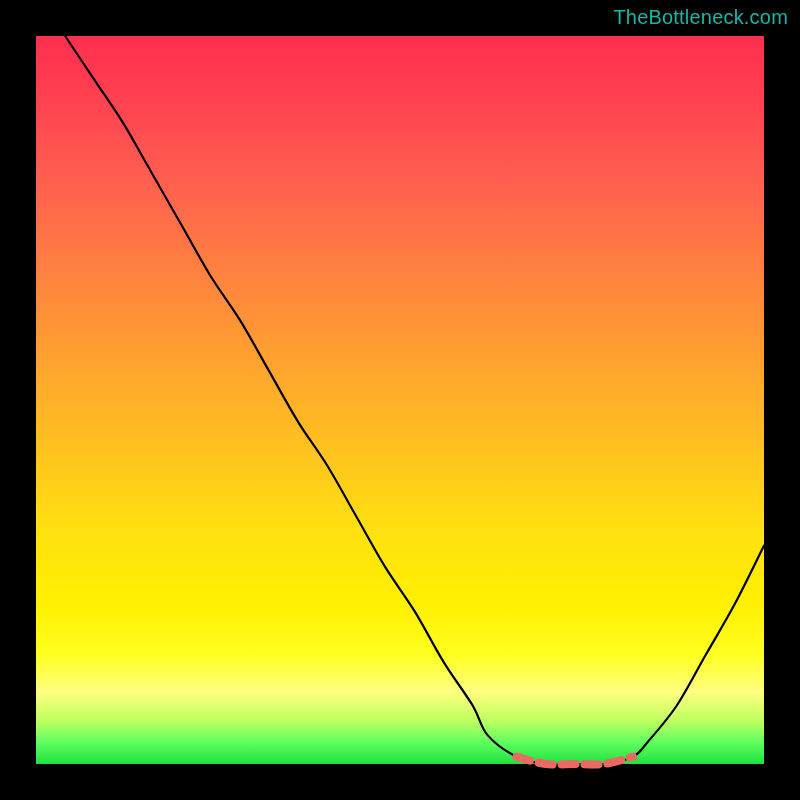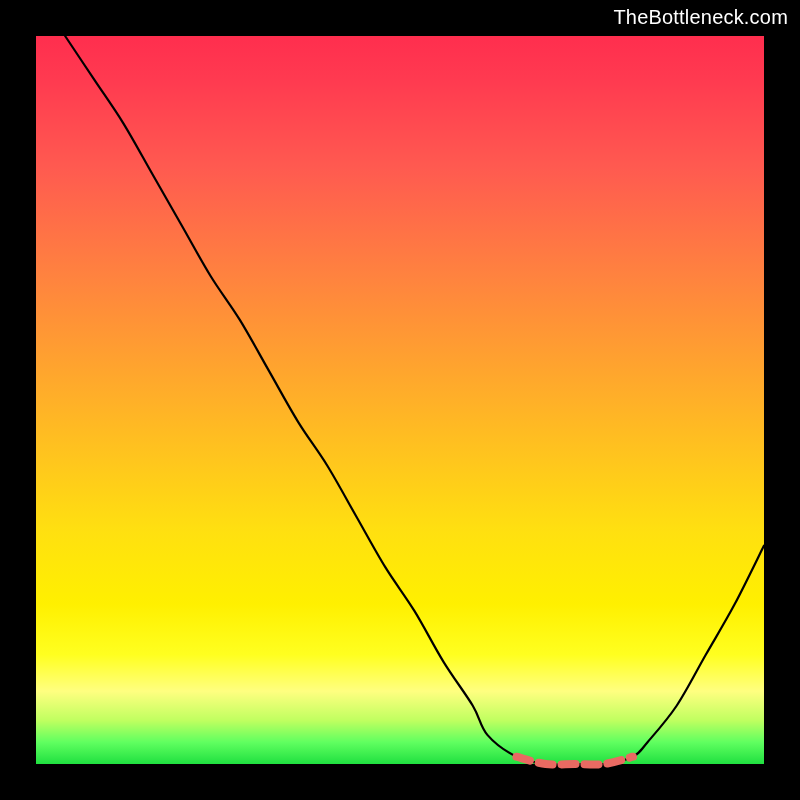--- a/index.html
+++ b/index.html
@@ -4,21 +4,21 @@
 <style>
   * { margin: 0; padding: 0; box-sizing: border-box; }
   html, body { width: 800px; height: 800px; background: #000; overflow: hidden; }
   .container { position: relative; width: 800px; height: 800px; background: #000; }
   .attribution {
     position: absolute;
     top: 6px;
     right: 12px;
     font-family: Arial, Helvetica, sans-serif;
     font-size: 20px;
-    color: #ffffff;
+    color: #14b8a6;
     font-weight: 400;
     letter-spacing: 0.2px;
   }
   .plot-area {
     position: absolute;
     left: 36px;
     top: 36px;
     width: 728px;
     height: 728px;
     background: linear-gradient(to bottom,

